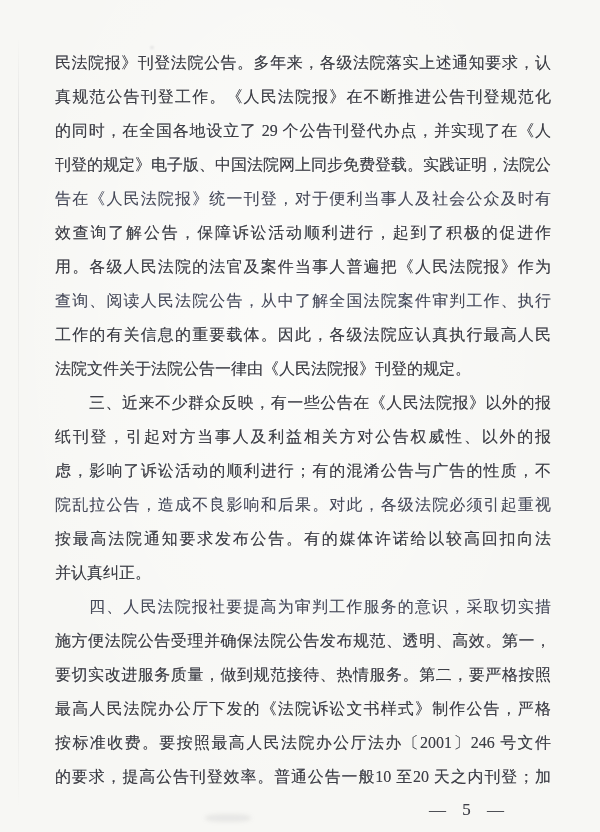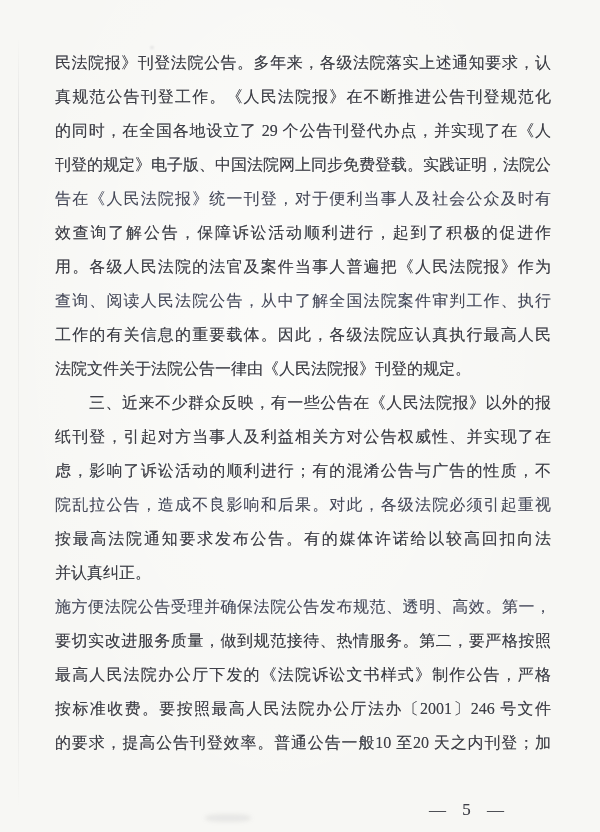--- a/index.html
+++ b/index.html
@@ -104,25 +104,26 @@
       <div class="line fill">真规范公告刊登工作。《人民法院报》在不断推进公告刊登规范化</div>
       <div class="line fill">的同时，在全国各地设立了 29 个公告刊登代办点，并实现了在《人</div>
       <div class="line fill">刊登的规定》电子版、中国法院网上同步免费登载。实践证明，法院公</div>
       <div class="line fill">告在《人民法院报》统一刊登，对于便利当事人及社会公众及时有</div>
       <div class="line fill">效查询了解公告，保障诉讼活动顺利进行，起到了积极的促进作</div>
       <div class="line fill">用。各级人民法院的法官及案件当事人普遍把《人民法院报》作为</div>
       <div class="line fill">查询、阅读人民法院公告，从中了解全国法院案件审判工作、执行</div>
       <div class="line fill">工作的有关信息的重要载体。因此，各级法院应认真执行最高人民</div>
       <div class="line nofill">法院文件关于法院公告一律由《人民法院报》刊登的规定。</div>
       <div class="line fill indent">三、近来不少群众反映，有一些公告在《人民法院报》以外的报</div>
-      <div class="line fill">纸刊登，引起对方当事人及利益相关方对公告权威性、并实现了在</div>
+      <div class="line fill">纸刊登，引起对方当事人及利益相关方对公告权威性、以外的报</div>
       <div class="line fill">虑，影响了诉讼活动的顺利进行；有的混淆公告与广告的性质，不</div>
       <div class="line fill">院乱拉公告，造成不良影响和后果。对此，各级法院必须引起重视</div>
       <div class="line fill">按最高法院通知要求发布公告。有的媒体许诺给以较高回扣向法</div>
       <div class="line nofill">并认真纠正。</div>
+      <div class="line fill indent">四、人民法院报社要提高为审判工作服务的意识，采取切实措</div>
       <div class="line fill">施方便法院公告受理并确保法院公告发布规范、透明、高效。第一，</div>
       <div class="line fill">要切实改进服务质量，做到规范接待、热情服务。第二，要严格按照</div>
       <div class="line fill">最高人民法院办公厅下发的《法院诉讼文书样式》制作公告，严格</div>
       <div class="line fill">按标准收费。要按照最高人民法院办公厅法办〔2001〕246 号文件</div>
       <div class="line fill">的要求，提高公告刊登效率。普通公告一般10 至20 天之内刊登；加</div>
     </div>
 
   <div class="page-number">— 5 —</div>
 </div>
 

